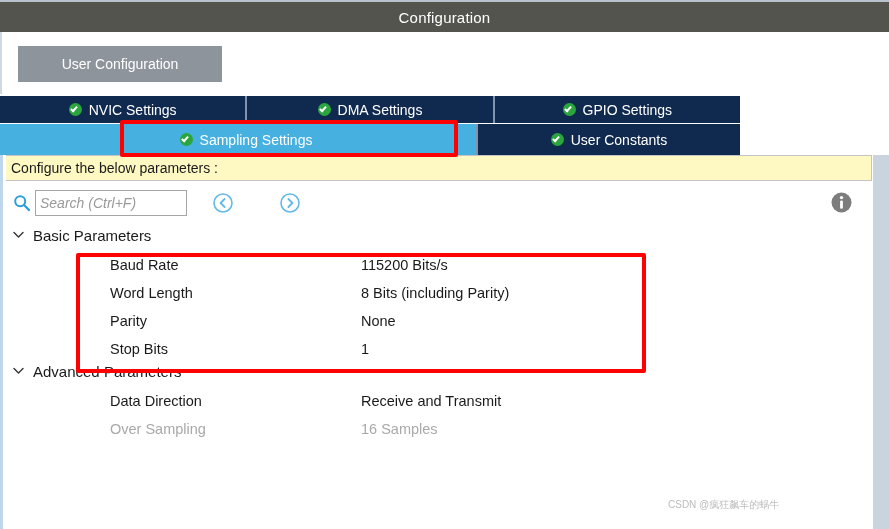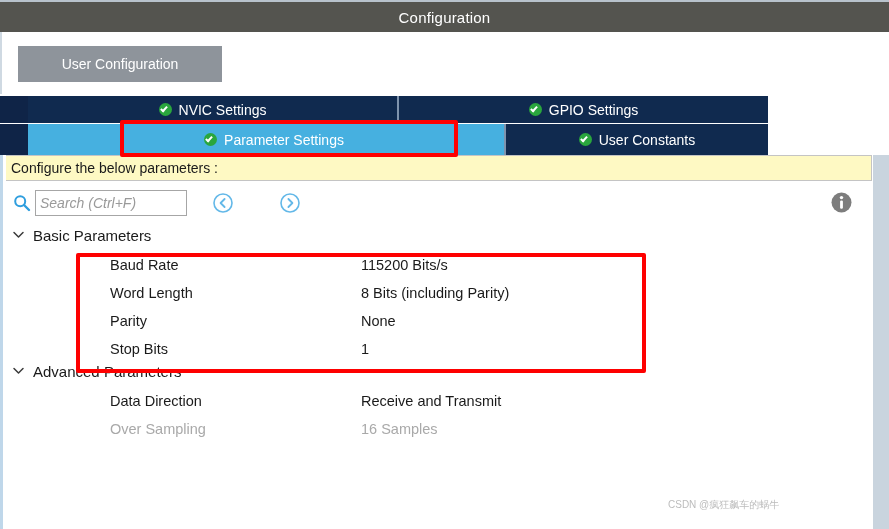--- a/index.html
+++ b/index.html
@@ -63,21 +63,20 @@
   }
 
   
   .tabrow {
     position: absolute;
     left: 0;
     width: 740px;
     height: 27px;
     display: flex;
     background: #0f2447;
-    padding-left: 28px;
   }
   .tabrow-1 { top: 96px; }
   .tabrow-2 { top: 124px; height: 31px; }
 
   .tab {
     background: #102a4f;
     color: #ffffff;
     font-size: 14px;
     display: flex;
     align-items: center;
@@ -286,29 +285,33 @@
     <div class="reset-btn">User Configuration</div>
   </div>
 
   <div class="tabrow tabrow-1">
     <div class="tab">
       <span class="check-icon"></span>
       <span>NVIC Settings</span>
     </div>
     <div class="tab">
       <span class="check-icon"></span>
+      <span>DMA Settings</span>
+    </div>
+    <div class="tab">
+      <span class="check-icon"></span>
       <span>GPIO Settings</span>
     </div>
   </div>
 
   <div class="tabrow tabrow-2">
     <div class="tab-spacer"></div>
     <div class="tab selected tab-param">
       <span class="check-icon"></span>
-      <span>Parameter Settings</span>
+      <span>Sampling Settings</span>
     </div>
     <div class="tab tab-userc">
       <span class="check-icon"></span>
       <span>User Constants</span>
     </div>
   </div>
 
   <div class="panel">
 
     <div class="hint-bar">

